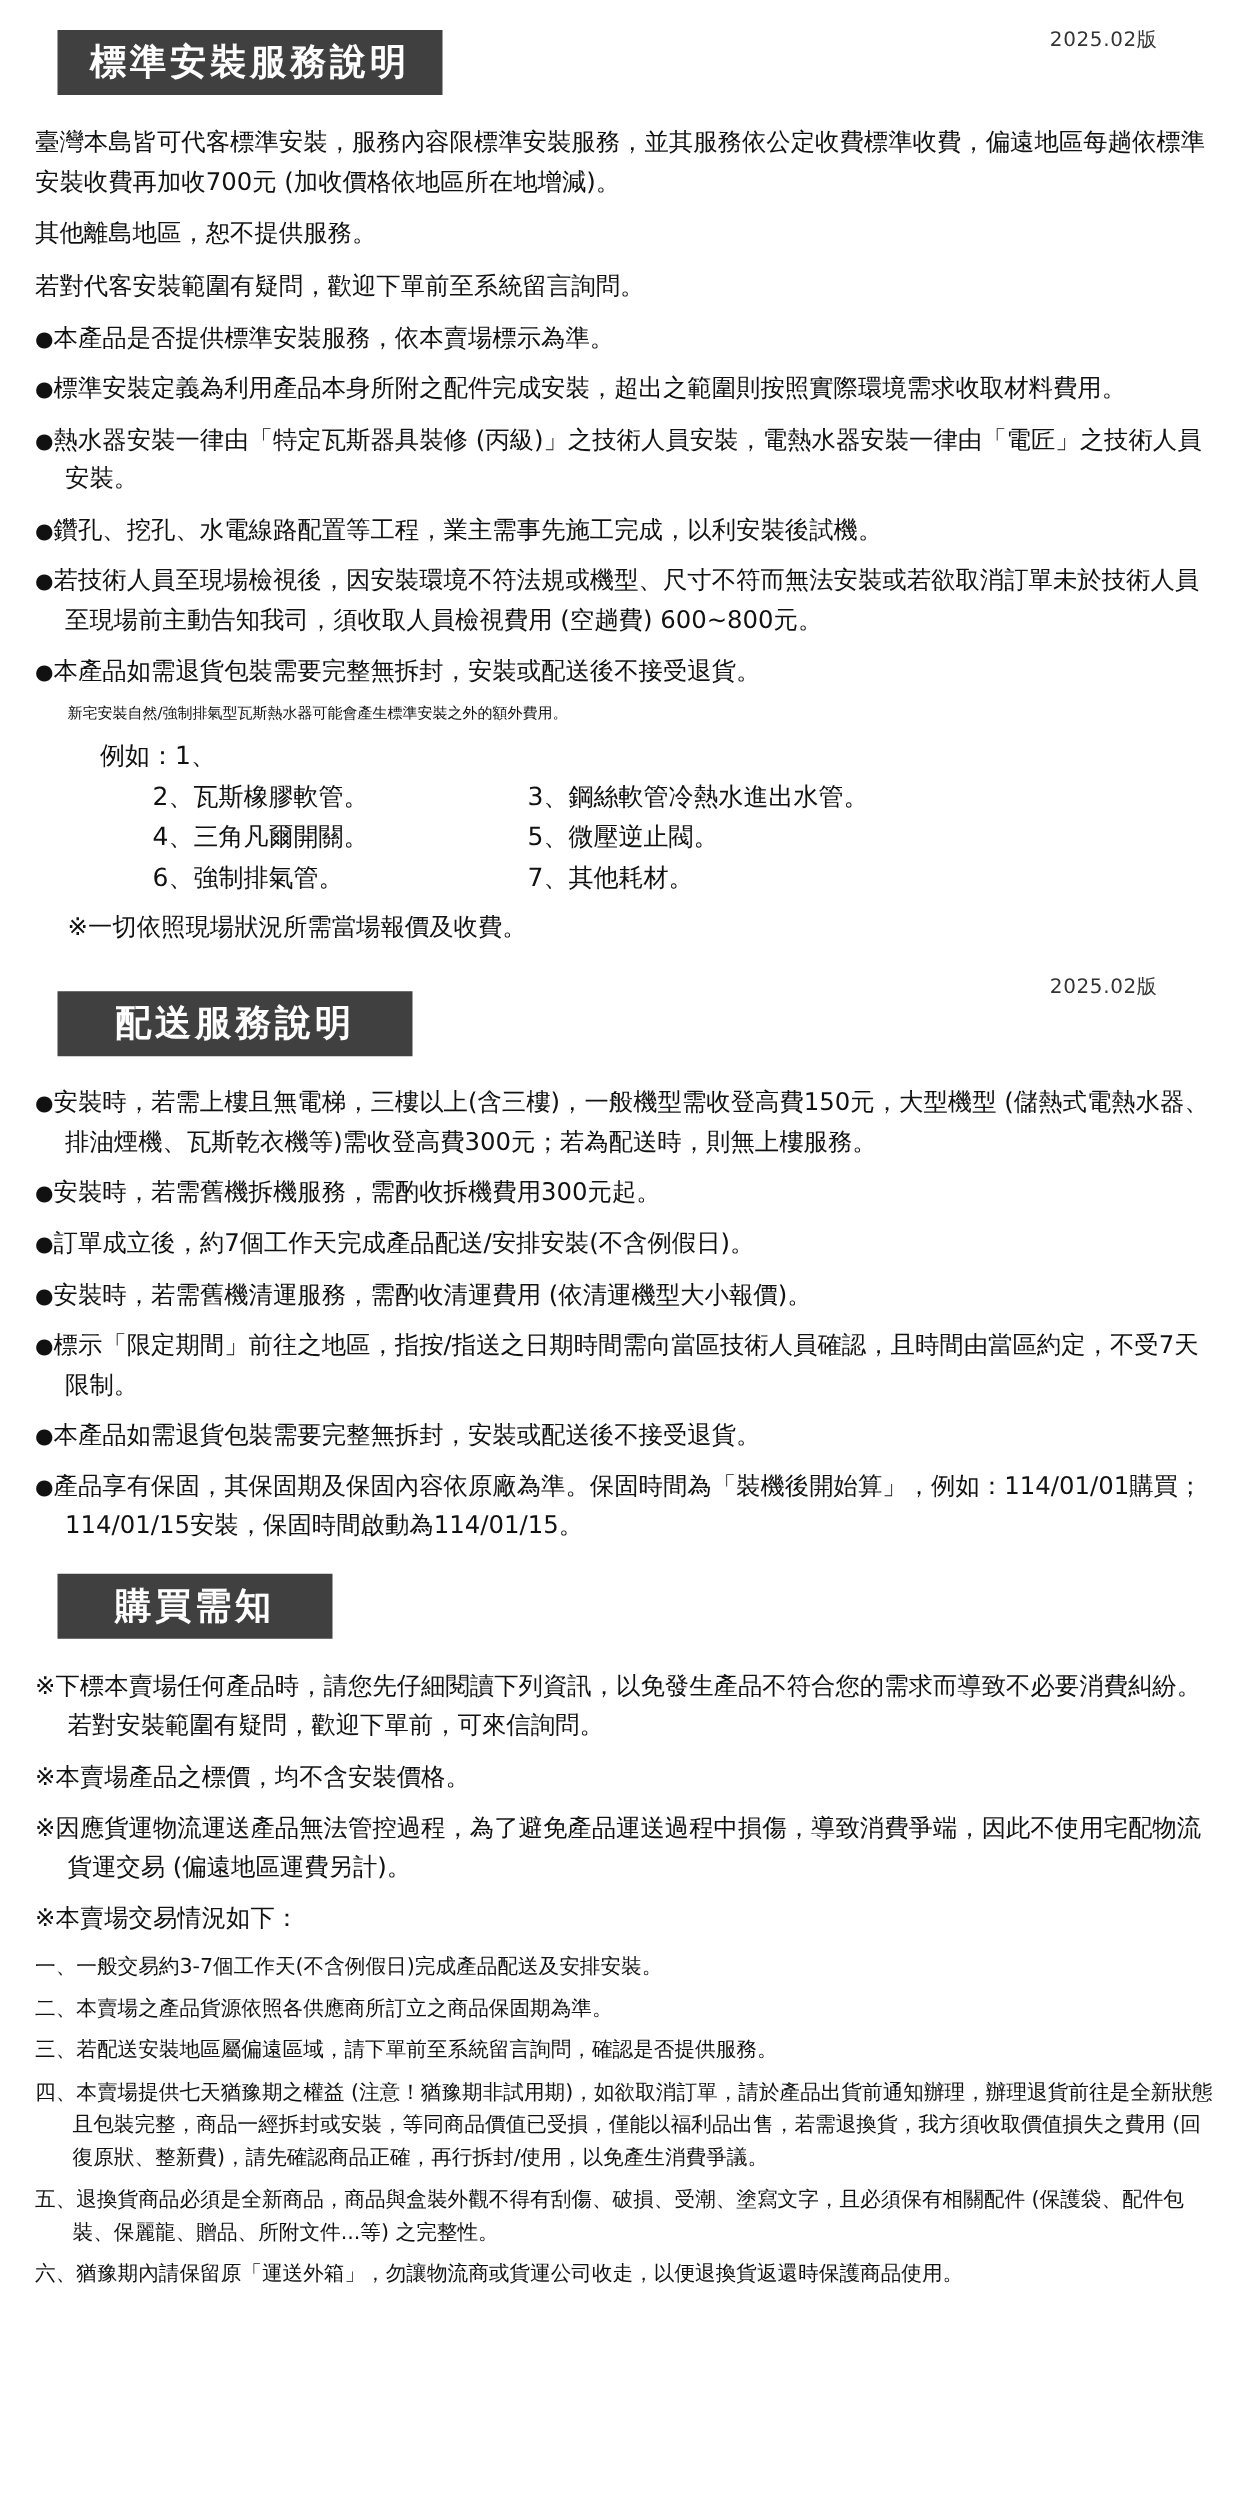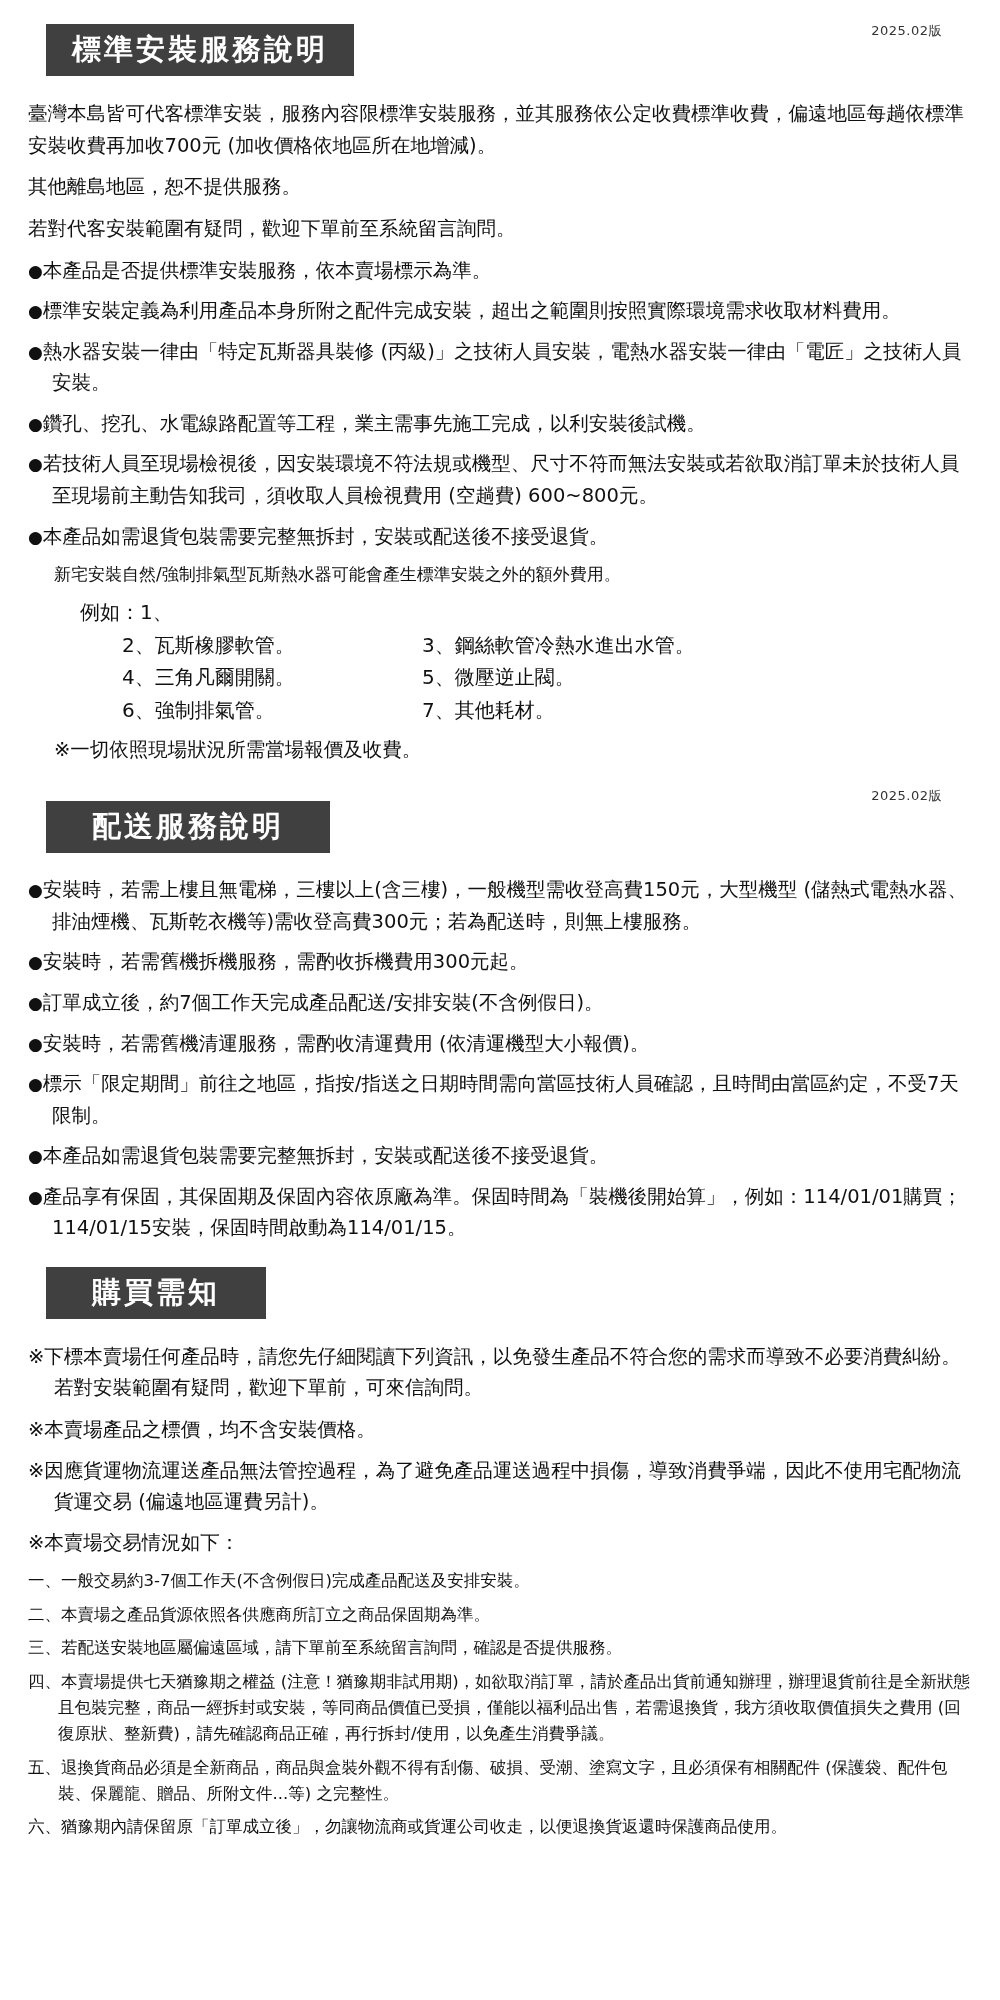--- a/index.html
+++ b/index.html
@@ -14,22 +14,22 @@
     color: #111111;
     position: relative;
   }
   .page {
     width: 1000px;
     padding: 10px 28px 20px 28px;
     position: relative;
   }
   .version-stamp {
     position: absolute;
-    right: 30px;
-    font-size: 13px;
+    right: 46px;
+    font-size: 16px;
     color: #333;
     letter-spacing: 0.5px;
     text-align: right;
   }
   .v1 { top: 12px; }
   .banner {
     display: inline-block;
     background: #404040;
     color: #ffffff;
     font-size: 29px;
@@ -55,21 +55,21 @@
   }
   .bullet-item .dot { font-size: 17px; }
   .note-item {
     font-size: 19.5px;
     line-height: 1.6;
     margin: 10px 0;
     padding-left: 26px;
     text-indent: -26px;
   }
   .sub-para {
-    font-size: 17px;
+    font-size: 12px;
     line-height: 1.6;
     margin: 8px 0 8px 26px;
   }
   .example-block {
     margin: 6px 0 6px 52px;
     font-size: 20px;
     line-height: 1.62;
   }
   .ex-row { display: flex; }
   .ex-lead { white-space: nowrap; }
@@ -159,16 +159,16 @@
     <div class="note-item">※下標本賣場任何產品時，請您先仔細閱讀下列資訊，以免發生產品不符合您的需求而導致不必要消費糾紛。若對安裝範圍有疑問，歡迎下單前，可來信詢問。</div>
     <div class="note-item">※本賣場產品之標價，均不含安裝價格。</div>
     <div class="note-item">※因應貨運物流運送產品無法管控過程，為了避免產品運送過程中損傷，導致消費爭端，因此不使用宅配物流貨運交易 (偏遠地區運費另計)。</div>
     <div class="note-item">※本賣場交易情況如下：</div>
 
     <div class="numbered"><span>一、</span><span>一般交易約3-7個工作天(不含例假日)完成產品配送及安排安裝。</span></div>
     <div class="numbered"><span>二、</span><span>本賣場之產品貨源依照各供應商所訂立之商品保固期為準。</span></div>
     <div class="numbered"><span>三、</span><span>若配送安裝地區屬偏遠區域，請下單前至系統留言詢問，確認是否提供服務。</span></div>
     <div class="numbered"><span>四、</span><span>本賣場提供七天猶豫期之權益 (注意！猶豫期非試用期)，如欲取消訂單，請於產品出貨前通知辦理，辦理退貨前往是全新狀態且包裝完整，商品一經拆封或安裝，等同商品價值已受損，僅能以福利品出售，若需退換貨，我方須收取價值損失之費用 (回復原狀、整新費)，請先確認商品正確，再行拆封/使用，以免產生消費爭議。</span></div>
     <div class="numbered"><span>五、</span><span>退換貨商品必須是全新商品，商品與盒裝外觀不得有刮傷、破損、受潮、塗寫文字，且必須保有相關配件 (保護袋、配件包裝、保麗龍、贈品、所附文件...等) 之完整性。</span></div>
-    <div class="numbered"><span>六、</span><span>猶豫期內請保留原「訂單成立後」，勿讓物流商或貨運公司收走，以便退換貨返還時保護商品使用。</span></div>
+    <div class="numbered"><span>六、</span><span>猶豫期內請保留原「運送外箱」，勿讓物流商或貨運公司收走，以便退換貨返還時保護商品使用。</span></div>
   </div>
 
 </div>
 
 </body></html>

